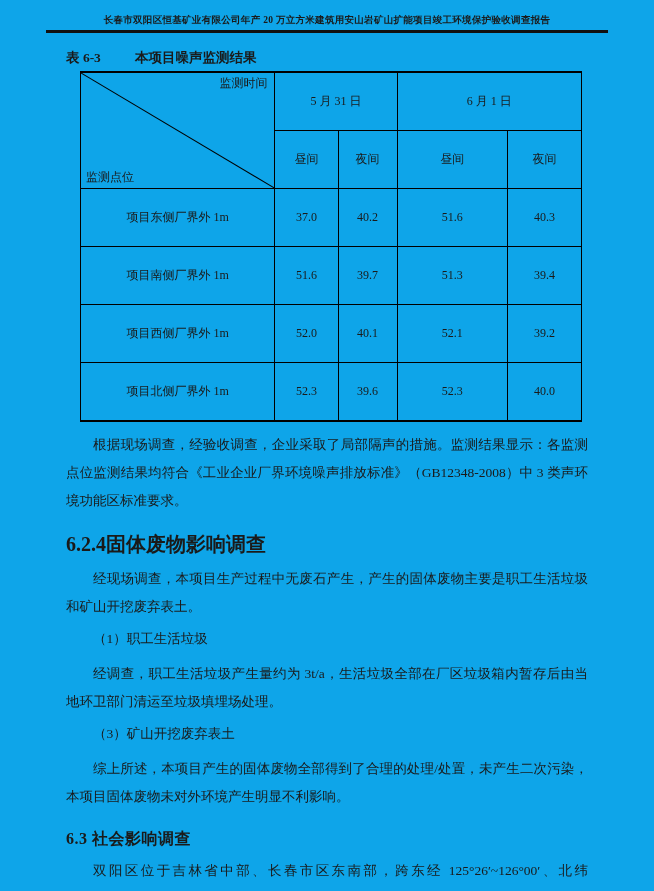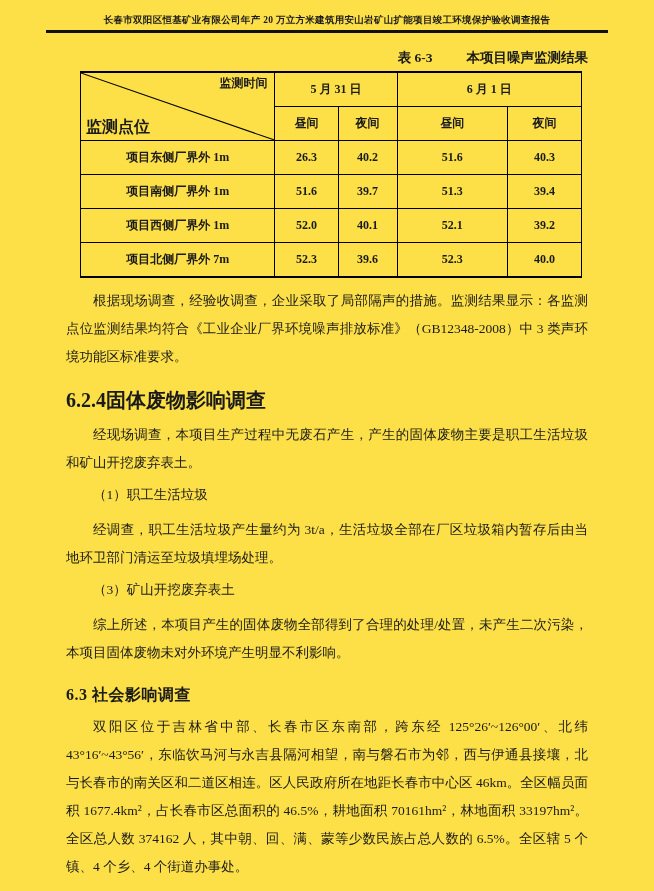--- a/index.html
+++ b/index.html
@@ -5,21 +5,21 @@
   * { margin: 0; padding: 0; box-sizing: border-box; }
   html, body { background: #ffffff; }
   body {
     font-family: "Liberation Serif", "DejaVu Serif", serif;
     color: #1a1a1a;
     width: 654px;
   }
   .page {
     width: 654px;
     height: 891px;
-    background: #fde047;
+    background: #0ea5e9;
     display: flex;
     flex-direction: column;
     padding: 14px 0 28px 0;
     overflow: hidden;
   }
   
   .doc-header { padding: 0 46px; }
   .doc-header-text {
     text-align: center;
     font-size: 9.5px;
@@ -29,55 +29,54 @@
   }
   .doc-header-rule {
     margin-top: 3px;
     height: 2.5px;
     background: #111;
   }
   
   .doc-main { padding: 0 66px; flex: 1 1 auto; }
   .table-title {
     margin-top: 16px;
-    text-align: right;
+    text-align: left;
     font-weight: bold;
     font-size: 13.5px;
   }
   .table-title .tt-gap { display: inline-block; width: 34px; }
   table.noise-table {
     width: 502px;
     margin-left: 14px;
     margin-top: 4px;
     border-collapse: collapse;
     border-top: 2.5px solid #000;
     border-bottom: 2.5px solid #000;
     font-size: 12px;
   }
   table.noise-table td {
     border: 1px solid #000;
     text-align: center;
-    padding: 8px 2px;
+    padding: 20px 2px;
     height: 19px;
-    font-weight: bold;
   }
   table.noise-table tr.hdr2 td { border-bottom: 1.8px solid #000; }
   td.corner-cell {
     position: relative;
     padding: 0;
     height: 44px;
   }
   td.corner-cell svg { position: absolute; inset: 0; width: 100%; height: 100%; }
   .corner-top {
     position: absolute; top: 2px; right: 7px;
     font-size: 12px;
   }
   .corner-bottom {
     position: absolute; bottom: 2px; left: 5px;
-    font-size: 16px;
+    font-size: 12px;
   }
   
   .para {
     font-size: 13.5px;
     line-height: 28px;
     text-align: justify;
     text-indent: 2em;
     margin-top: 7px;
   }
   .para.first { margin-top: 9px; }
@@ -137,41 +136,41 @@
           <td colspan="2">6 月 1 日</td>
         </tr>
         <tr class="hdr2">
           <td>昼间</td>
           <td>夜间</td>
           <td>昼间</td>
           <td>夜间</td>
         </tr>
         <tr>
           <td>项目东侧厂界外 1m</td>
-          <td>26.3</td>
+          <td>37.0</td>
           <td>40.2</td>
           <td>51.6</td>
           <td>40.3</td>
         </tr>
         <tr>
           <td>项目南侧厂界外 1m</td>
           <td>51.6</td>
           <td>39.7</td>
           <td>51.3</td>
           <td>39.4</td>
         </tr>
         <tr>
           <td>项目西侧厂界外 1m</td>
           <td>52.0</td>
           <td>40.1</td>
           <td>52.1</td>
           <td>39.2</td>
         </tr>
         <tr>
-          <td>项目北侧厂界外 7m</td>
+          <td>项目北侧厂界外 1m</td>
           <td>52.3</td>
           <td>39.6</td>
           <td>52.3</td>
           <td>40.0</td>
         </tr>
       </tbody>
     </table>
 
     <p class="para first">根据现场调查，经验收调查，企业采取了局部隔声的措施。监测结果显示：各监测点位监测结果均符合《工业企业厂界环境噪声排放标准》（GB12348-2008）中 3 类声环境功能区标准要求。</p>
 

